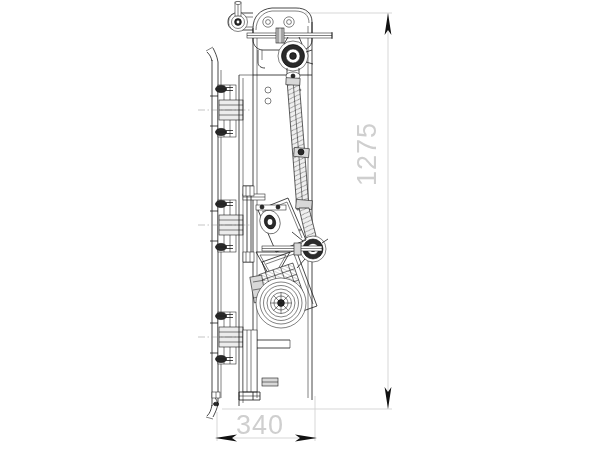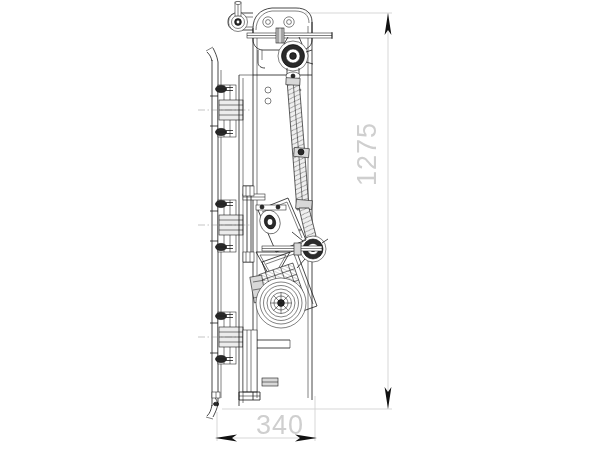--- a/index.html
+++ b/index.html
@@ -37,21 +37,20 @@
   }
   #dim-v-text {
     left: 352px;
     top: 186px;
     transform: rotate(-90deg);
     transform-origin: left top;
   }
   #dim-h-text {
     left: 236px;
     top: 410px;
-    margin-left: 20px;
   }
 </style>
 </head>
 <body>
 
 <div id="stage">
 
   <svg id="drawing" viewBox="0 0 600 450">
     <defs>
       <style>

